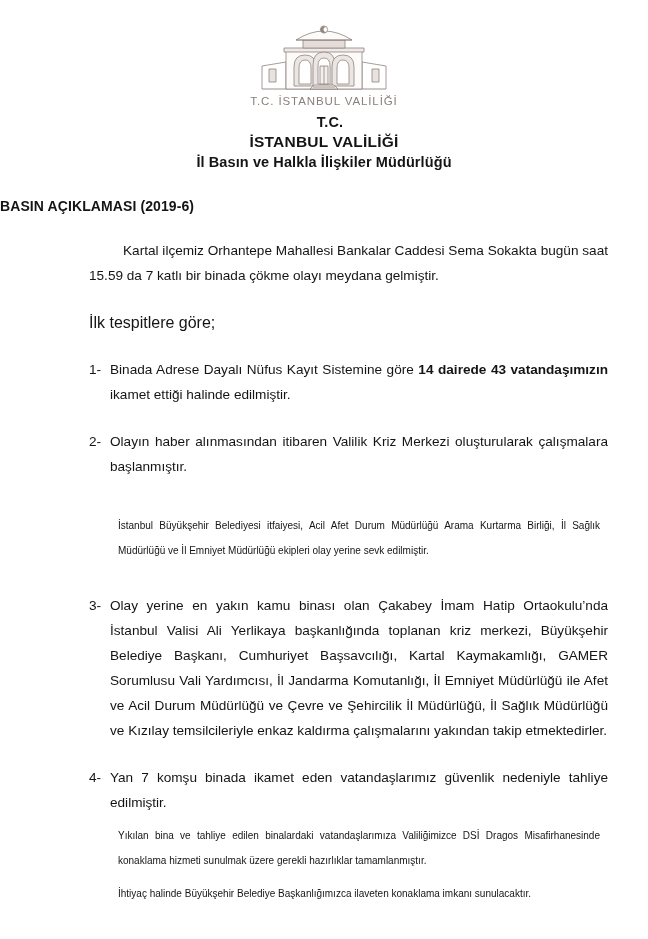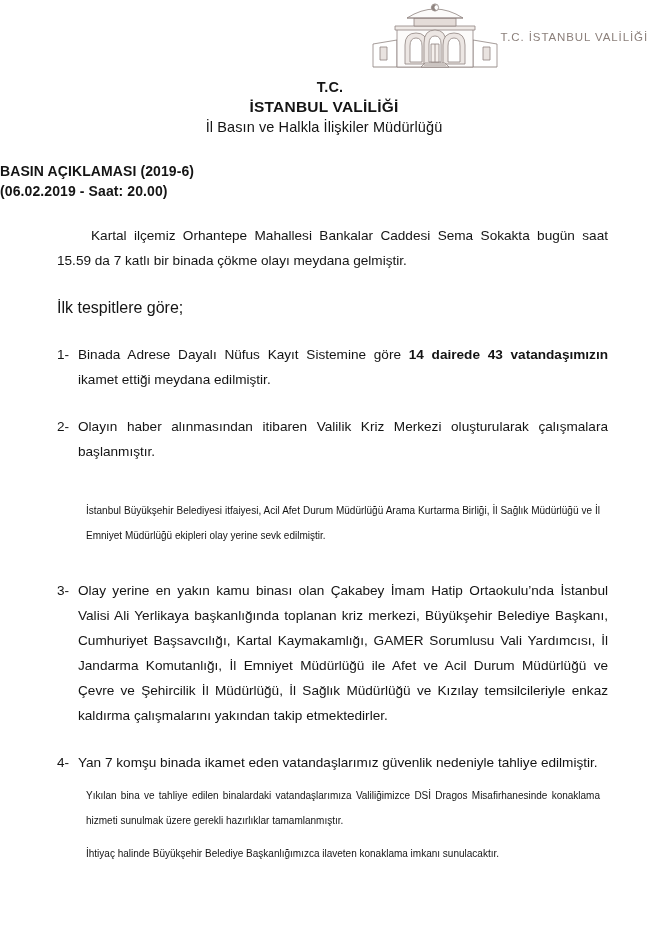--- a/index.html
+++ b/index.html
@@ -21,25 +21,24 @@
     position: relative;
     width: 648px;
     height: 939px;
     box-sizing: border-box;
     background: #fff;
   }
 
   
   .emblem-block {
     width: 100%;
-    padding-top: 0;
+    padding-top: 22px;
     display: flex;
-    flex-direction: row;
+    flex-direction: column;
     align-items: center;
-    justify-content: flex-end;
   }
   .emblem-art {
     width: 132px;
     height: 72px;
     display: block;
   }
   .emblem-caption {
     margin-top: 1px;
     font-size: 11.5px;
     letter-spacing: 0.9px;
@@ -61,21 +60,21 @@
     padding-left: 12px;
   }
   .h-valilik {
     font-size: 15.5px;
     font-weight: bold;
     line-height: 20px;
     letter-spacing: 0.2px;
   }
   .h-mudurluk {
     font-size: 14.5px;
-    font-weight: normal;
+    font-weight: bold;
     line-height: 20px;
     letter-spacing: 0.1px;
   }
   .subheadings {
     margin-top: 24px;
   }
   .h-basin {
     font-size: 14px;
     font-weight: bold;
     line-height: 20px;
@@ -84,21 +83,21 @@
   .h-date {
     font-size: 14px;
     font-weight: bold;
     line-height: 20px;
     letter-spacing: 0.1px;
   }
 
   
   .body-area {
     margin-top: 22px;
-    padding-left: 57px;
+    padding-left: 89px;
     padding-right: 40px;
   }
   .para {
     font-size: 13.6px;
     line-height: 25px;
     text-align: justify;
     text-justify: inter-word;
     margin: 0;
   }
   .para.first {
@@ -192,37 +191,36 @@
   </div>
 
   <div class="headings">
     <div class="h-tc">T.C.</div>
     <div class="h-valilik">İSTANBUL VALİLİĞİ</div>
     <div class="h-mudurluk">İl Basın ve Halkla İlişkiler Müdürlüğü</div>
   </div>
 
   <div class="subheadings">
     <div class="h-basin">BASIN AÇIKLAMASI (2019-6)</div>
-    <div class="h-date">(06.02.2019 - Saat: 20.00)</div>
   </div>
 
   <div class="body-area">
 
     <p class="para first">Kartal ilçemiz Orhantepe Mahallesi Bankalar Caddesi Sema Sokakta bugün saat 15.59 da 7 katlı bir binada çökme olayı meydana gelmiştir.</p>
 
     <div class="gap-md"></div>
 
     <p class="plain-line">İlk tespitlere göre;</p>
 
     <div class="gap-md"></div>
 
     <div class="item">
       <div class="item-num">1-</div>
       <div class="item-body">
-        <p class="item-text"><span>Binada Adrese Dayalı Nüfus Kayıt Sistemine göre </span><b>14 dairede 43 vatandaşımızın</b><span> ikamet ettiği meydana edilmiştir.</span></p>
+        <p class="item-text"><span>Binada Adrese Dayalı Nüfus Kayıt Sistemine göre </span><b>14 dairede 43 vatandaşımızın</b><span> ikamet ettiği halinde edilmiştir.</span></p>
       </div>
     </div>
 
     <div class="gap-md"></div>
 
     <div class="item">
       <div class="item-num">2-</div>
       <div class="item-body">
         <p class="item-text">Olayın haber alınmasından itibaren Valilik Kriz Merkezi oluşturularak çalışmalara başlanmıştır.</p>
         <div class="gap-lg"></div>

